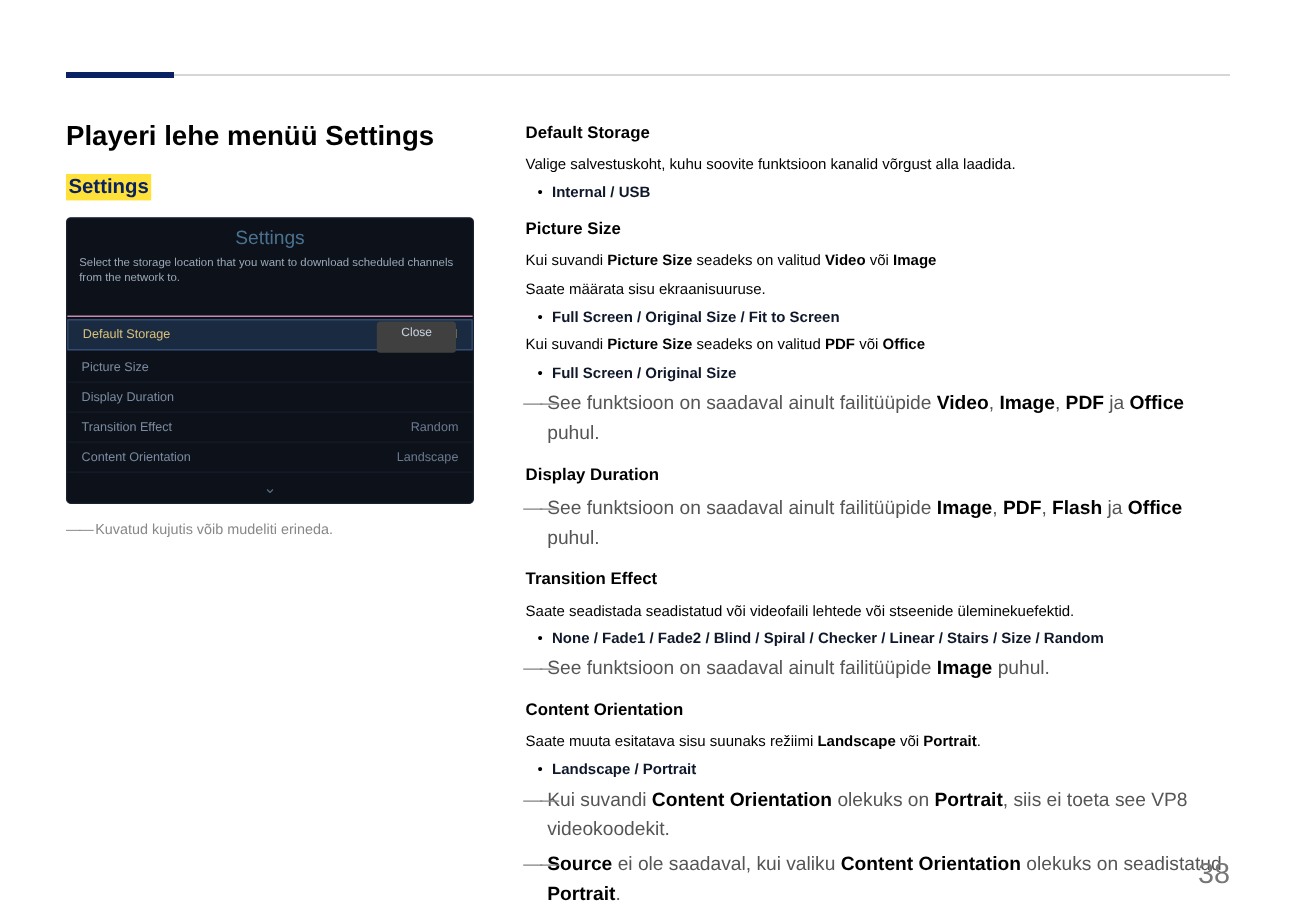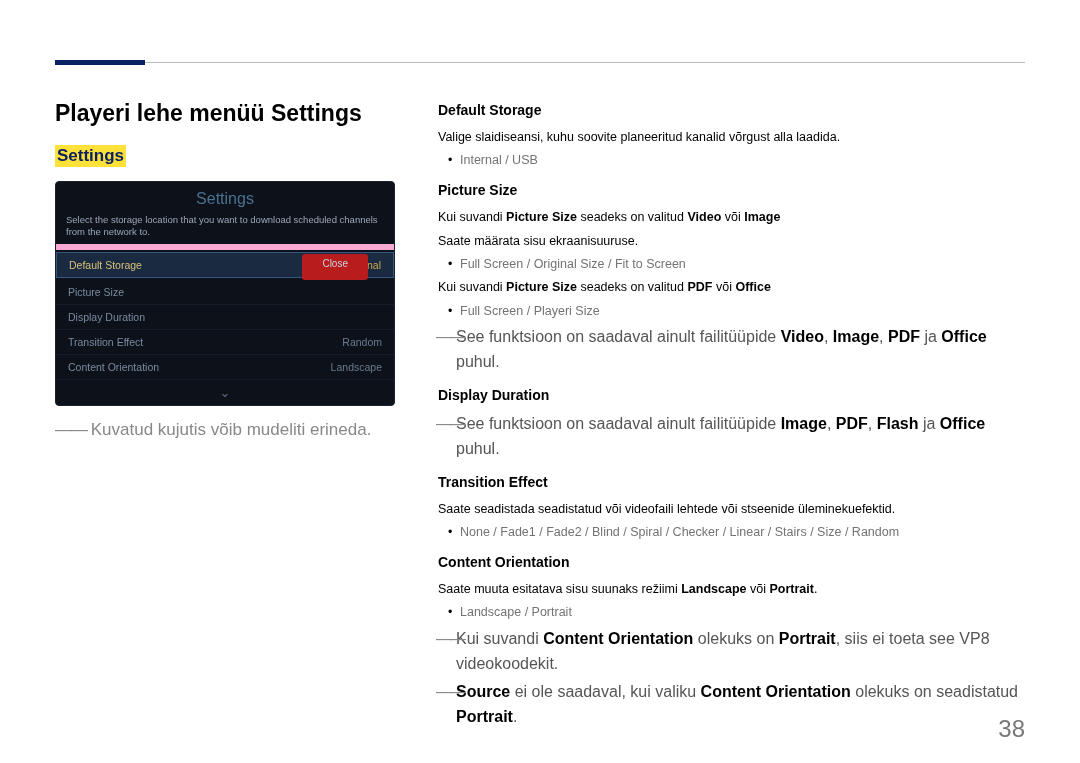--- a/index.html
+++ b/index.html
@@ -51,72 +51,72 @@
   }
   .mock-title {
     text-align: center;
     color: #4a7290;
     font-size: 16px;
     padding: 8px 0 6px;
   }
   .mock-desc {
     font-size: 9.5px;
     color: #9aa8b8;
-    padding: 0 10px 5px;
+    padding: 0 10px 24px;
     line-height: 1.3;
-    border-bottom: 6px solid #f9a8d4;
+    border-bottom: 1px solid #f9a8d4;
   }
   .mock-row {
     display: flex;
     justify-content: space-between;
     align-items: center;
     padding: 6px 12px;
     font-size: 10.5px;
     color: #7a8aa0;
     border-bottom: 1px solid rgba(40,55,75,0.3);
   }
   .mock-row.sel {
     background: #1a2a40;
     color: #d8c07a;
     border: 1px solid #3a5580;
     margin: 2px 0;
   }
   .mock-row.sel .mval { color: #c9a94f; }
   .mock-row .mval { color: #6a7a90; }
   .mock-close { display:flex; justify-content:flex-end; }
   .mock-close-btn {
-    background: #b91c1c;
+    background: #404040;
     color: #c8d4e0;
     font-size: 10px;
     padding: 4px 20px;
     border-radius: 3px;
-    margin: -26px 26px 0 0;
+    margin: -26px 14px 0 0;
     position: relative;
     z-index: 2;
   }
   .mock-scroll {
     text-align: center;
     color: #5a6a80;
     padding: 5px 0;
     font-size: 13px;
   }
   .caption {
-    font-size: 17px;
+    font-size: 12px;
     color: #888;
     margin-top: 14px;
   }
   .caption::before { content: "――  "; letter-spacing: -1px; color:#888; }
   h3.sec { font-size: 14px; font-weight: 700; margin: 10px 0 6px; }
   h3.sec:first-child { margin-top: 0; }
   .right-col p { margin: 4px 0; }
   .bullet { padding-left: 22px; position: relative; margin: 4px 0; }
   .bullet::before { content: "•"; position: absolute; left: 10px; }
   .note { padding-left: 18px; position: relative; margin: 4px 0; color: #555; font-size: 16px; }
   .note::before { content: "――"; position: absolute; left: -2px; color:#888; letter-spacing: -2px; }
-  .red { color: #737373; font-weight: 400; }
+  .red { color: #0f172a; font-weight: 700; }
   .boldk { font-weight: 700; color:#000; }
   .page-num {
     position: absolute;
     bottom: 20px;
     right: 55px;
     font-size: 24px;
     color: #777;
     font-weight: 300;
   }
 </style>
@@ -158,45 +158,48 @@
         <span class="mval">Landscape</span>
       </div>
       <div class="mock-scroll">⌄</div>
     </div>
 
     <p class="caption">Kuvatud kujutis võib mudeliti erineda.</p>
   </div>
 
   <div class="right-col">
     <h3 class="sec">Default Storage</h3>
-    <p>Valige slaidiseansi, kuhu soovite planeeritud kanalid võrgust alla laadida.</p>
+    <p>Valige salvestuskoht, kuhu soovite funktsioon kanalid võrgust alla laadida.</p>
     <p class="bullet"><span class="red">Internal / USB</span></p>
 
     <h3 class="sec">Picture Size</h3>
     <p>
       <span>Kui suvandi </span><span class="boldk">Picture Size</span><span> seadeks on valitud </span><span class="boldk">Video</span><span> või </span><span class="boldk">Image</span>
     </p>
     <p>Saate määrata sisu ekraanisuuruse.</p>
     <p class="bullet"><span class="red">Full Screen / Original Size / Fit to Screen</span></p>
     <p>
       <span>Kui suvandi </span><span class="boldk">Picture Size</span><span> seadeks on valitud </span><span class="boldk">PDF</span><span> või </span><span class="boldk">Office</span>
     </p>
-    <p class="bullet"><span class="red">Full Screen / Playeri Size</span></p>
+    <p class="bullet"><span class="red">Full Screen / Original Size</span></p>
     <p class="note">
       <span>See funktsioon on saadaval ainult failitüüpide </span><span class="boldk">Video</span>, <span class="boldk">Image</span>, <span class="boldk">PDF</span><span> ja </span><span class="boldk">Office</span><span> puhul.</span>
     </p>
 
     <h3 class="sec">Display Duration</h3>
     <p class="note">
       <span>See funktsioon on saadaval ainult failitüüpide </span><span class="boldk">Image</span>, <span class="boldk">PDF</span>, <span class="boldk">Flash</span><span> ja </span><span class="boldk">Office</span><span> puhul.</span>
     </p>
 
     <h3 class="sec">Transition Effect</h3>
     <p>Saate seadistada seadistatud või videofaili lehtede või stseenide üleminekuefektid.</p>
     <p class="bullet"><span class="red">None / Fade1 / Fade2 / Blind / Spiral / Checker / Linear / Stairs / Size / Random</span></p>
+    <p class="note">
+      <span>See funktsioon on saadaval ainult failitüüpide </span><span class="boldk">Image</span><span> puhul.</span>
+    </p>
 
     <h3 class="sec">Content Orientation</h3>
     <p>
       <span>Saate muuta esitatava sisu suunaks režiimi </span><span class="boldk">Landscape</span><span> või </span><span class="boldk">Portrait</span><span>.</span>
     </p>
     <p class="bullet"><span class="red">Landscape / Portrait</span></p>
     <p class="note">
       <span>Kui suvandi </span><span class="boldk">Content Orientation</span><span> olekuks on </span><span class="boldk">Portrait</span><span>, siis ei toeta see VP8 videokoodekit.</span>
     </p>
     <p class="note">

